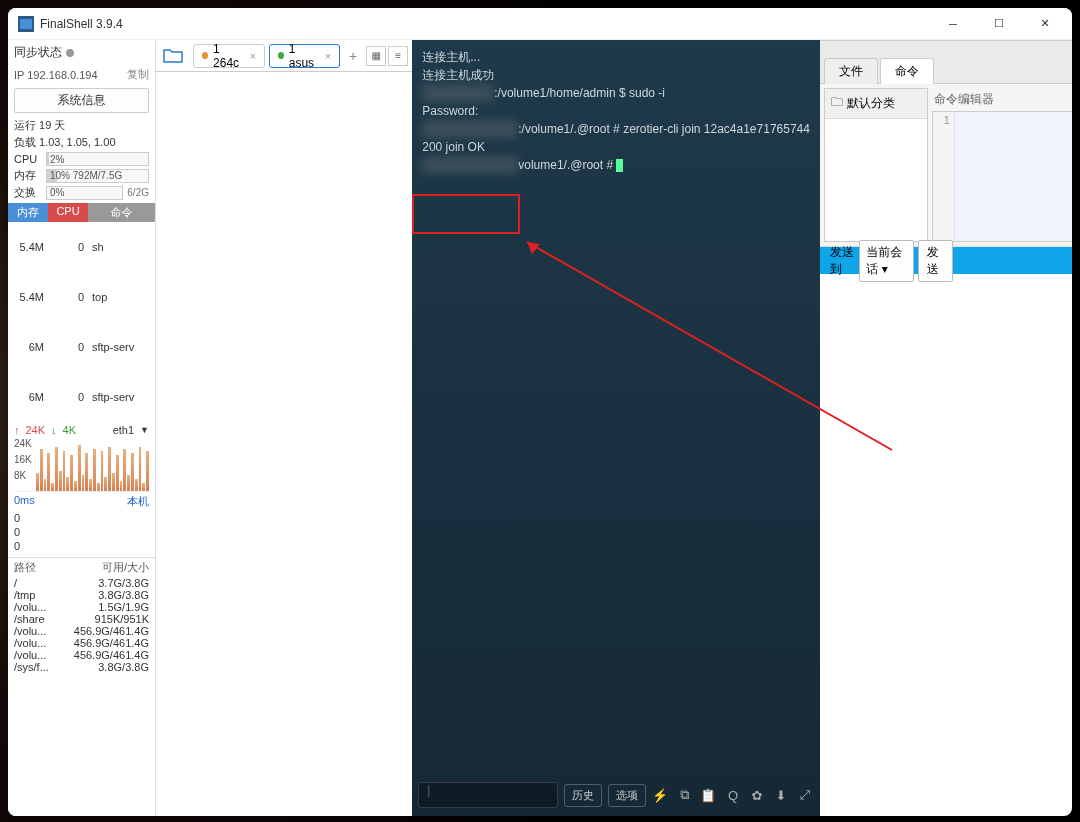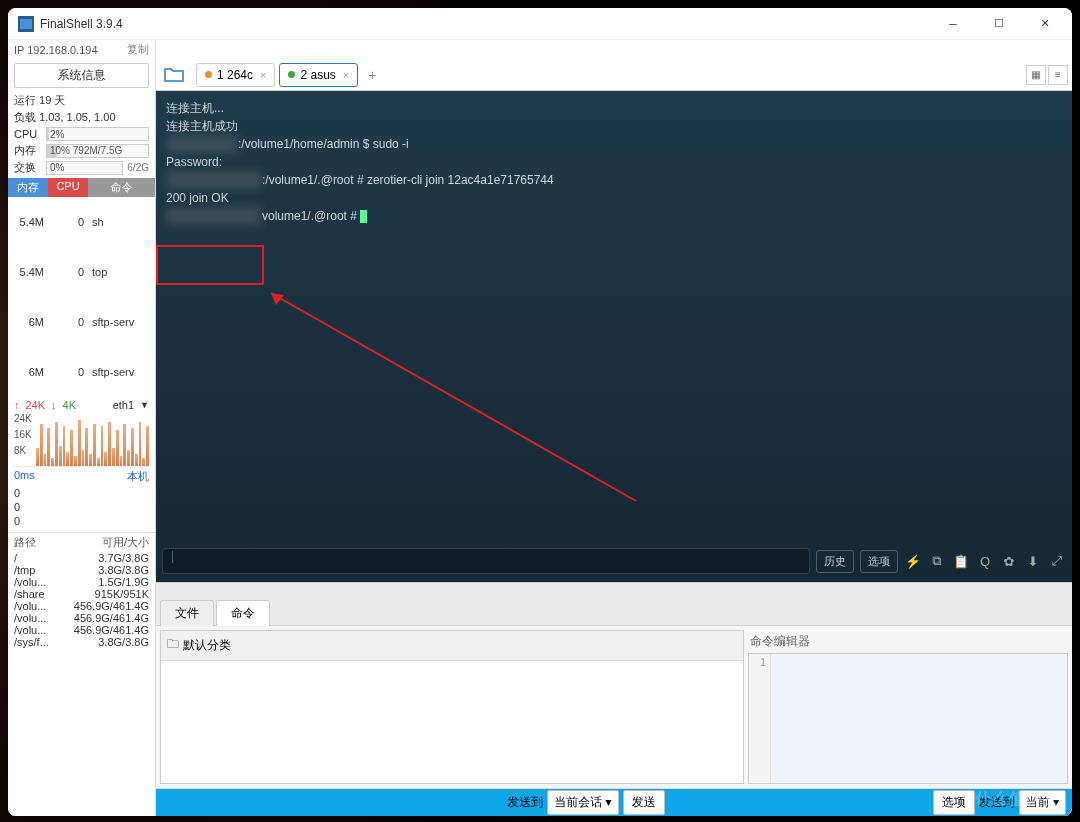--- a/index.html
+++ b/index.html
@@ -45,21 +45,21 @@
 .chart-bars div { width: 3px; background: linear-gradient(#e8b080, #d88050); }
 .ping-row { display: flex; justify-content: space-between; padding: 2px 6px; font-size: 11px; }
 .ping-host { color: #2266cc; }
 .disk-header { display: flex; padding: 2px 6px; font-size: 11px; color: #555; border-top: 1px solid #ddd; margin-top: 4px; }
 .disk-header .p { width: 52px; }
 .disk-row { display: flex; padding: 0 6px; font-size: 11px; }
 .disk-row .p { width: 52px; white-space: nowrap; overflow: hidden; }
 .disk-row .s { flex: 1; text-align: right; white-space: nowrap; }
 .activate { margin-top: auto; padding: 6px; text-align: center; font-size: 12px; color: #555; border-top: 1px solid #eee; }
 
-.main { flex: 1; display: flex; flex-direction: column; min-width: 0; margin-top: 19px; }
+.main { flex: 1; display: flex; flex-direction: row; min-width: 0; }
 .tabbar { height: 32px; background: #fff; display: flex; align-items: center; padding: 0 4px; gap: 4px; border-bottom: 1px solid #ccc; }
 .folder-btn { width: 28px; height: 24px; display: flex; align-items: center; justify-content: center; color: #2a7ac8; margin-right: 4px; }
 .tab { height: 24px; padding: 0 8px; display: flex; align-items: center; gap: 5px; border: 1px solid #ccc; border-radius: 3px; font-size: 12px; background: #fff; }
 .tab.active { border-color: #2a7ac8; }
 .tab-dot { width: 7px; height: 7px; border-radius: 50%; }
 .tab-dot.orange { background: #e89030; }
 .tab-dot.green { background: #3aaa3a; }
 .tab-close { color: #999; font-size: 11px; margin-left: 2px; }
 .tab-add { width: 20px; text-align: center; color: #888; font-size: 14px; }
 .view-btns { margin-left: auto; display: flex; gap: 2px; }
@@ -111,20 +111,24 @@
     <div class="titlebar-title">FinalShell 3.9.4</div>
     <div class="titlebar-btns">
       <div class="titlebar-btn">─</div>
       <div class="titlebar-btn">☐</div>
       <div class="titlebar-btn">✕</div>
     </div>
   </div>
 
   <div class="body">
     <div class="sidebar">
+      <div class="sync-row">
+        <span>同步状态</span>
+        <span class="sync-dot"></span>
+      </div>
       <div class="ip-row">
         <span>IP 192.168.0.194</span>
         <span class="copy-link">复制</span>
       </div>
       <div class="sysinfo-btn">系统信息</div>
       <div class="stat-line">运行 19 天</div>
       <div class="stat-line">负载 1.03, 1.05, 1.00</div>
       <div class="metric-row">
         <div class="metric-label">CPU</div>
         <div class="metric-bar">
@@ -277,21 +281,21 @@
             </svg>
         </div>
         <div id="tabs" style="display: flex; gap: 4px;">
             <div class="tab">
               <span class="tab-dot orange"></span>
               <span>1 264c</span>
               <span class="tab-close">×</span>
             </div>
             <div class="tab active">
               <span class="tab-dot green"></span>
-              <span>2 asus</span>
+              <span>1 asus</span>
               <span class="tab-close">×</span>
             </div>
           </div>
         <div class="tab-add">+</div>
         <div class="view-btns">
           <div class="view-btn">▦</div>
           <div class="view-btn">≡</div>
         </div>
       </div>
 

